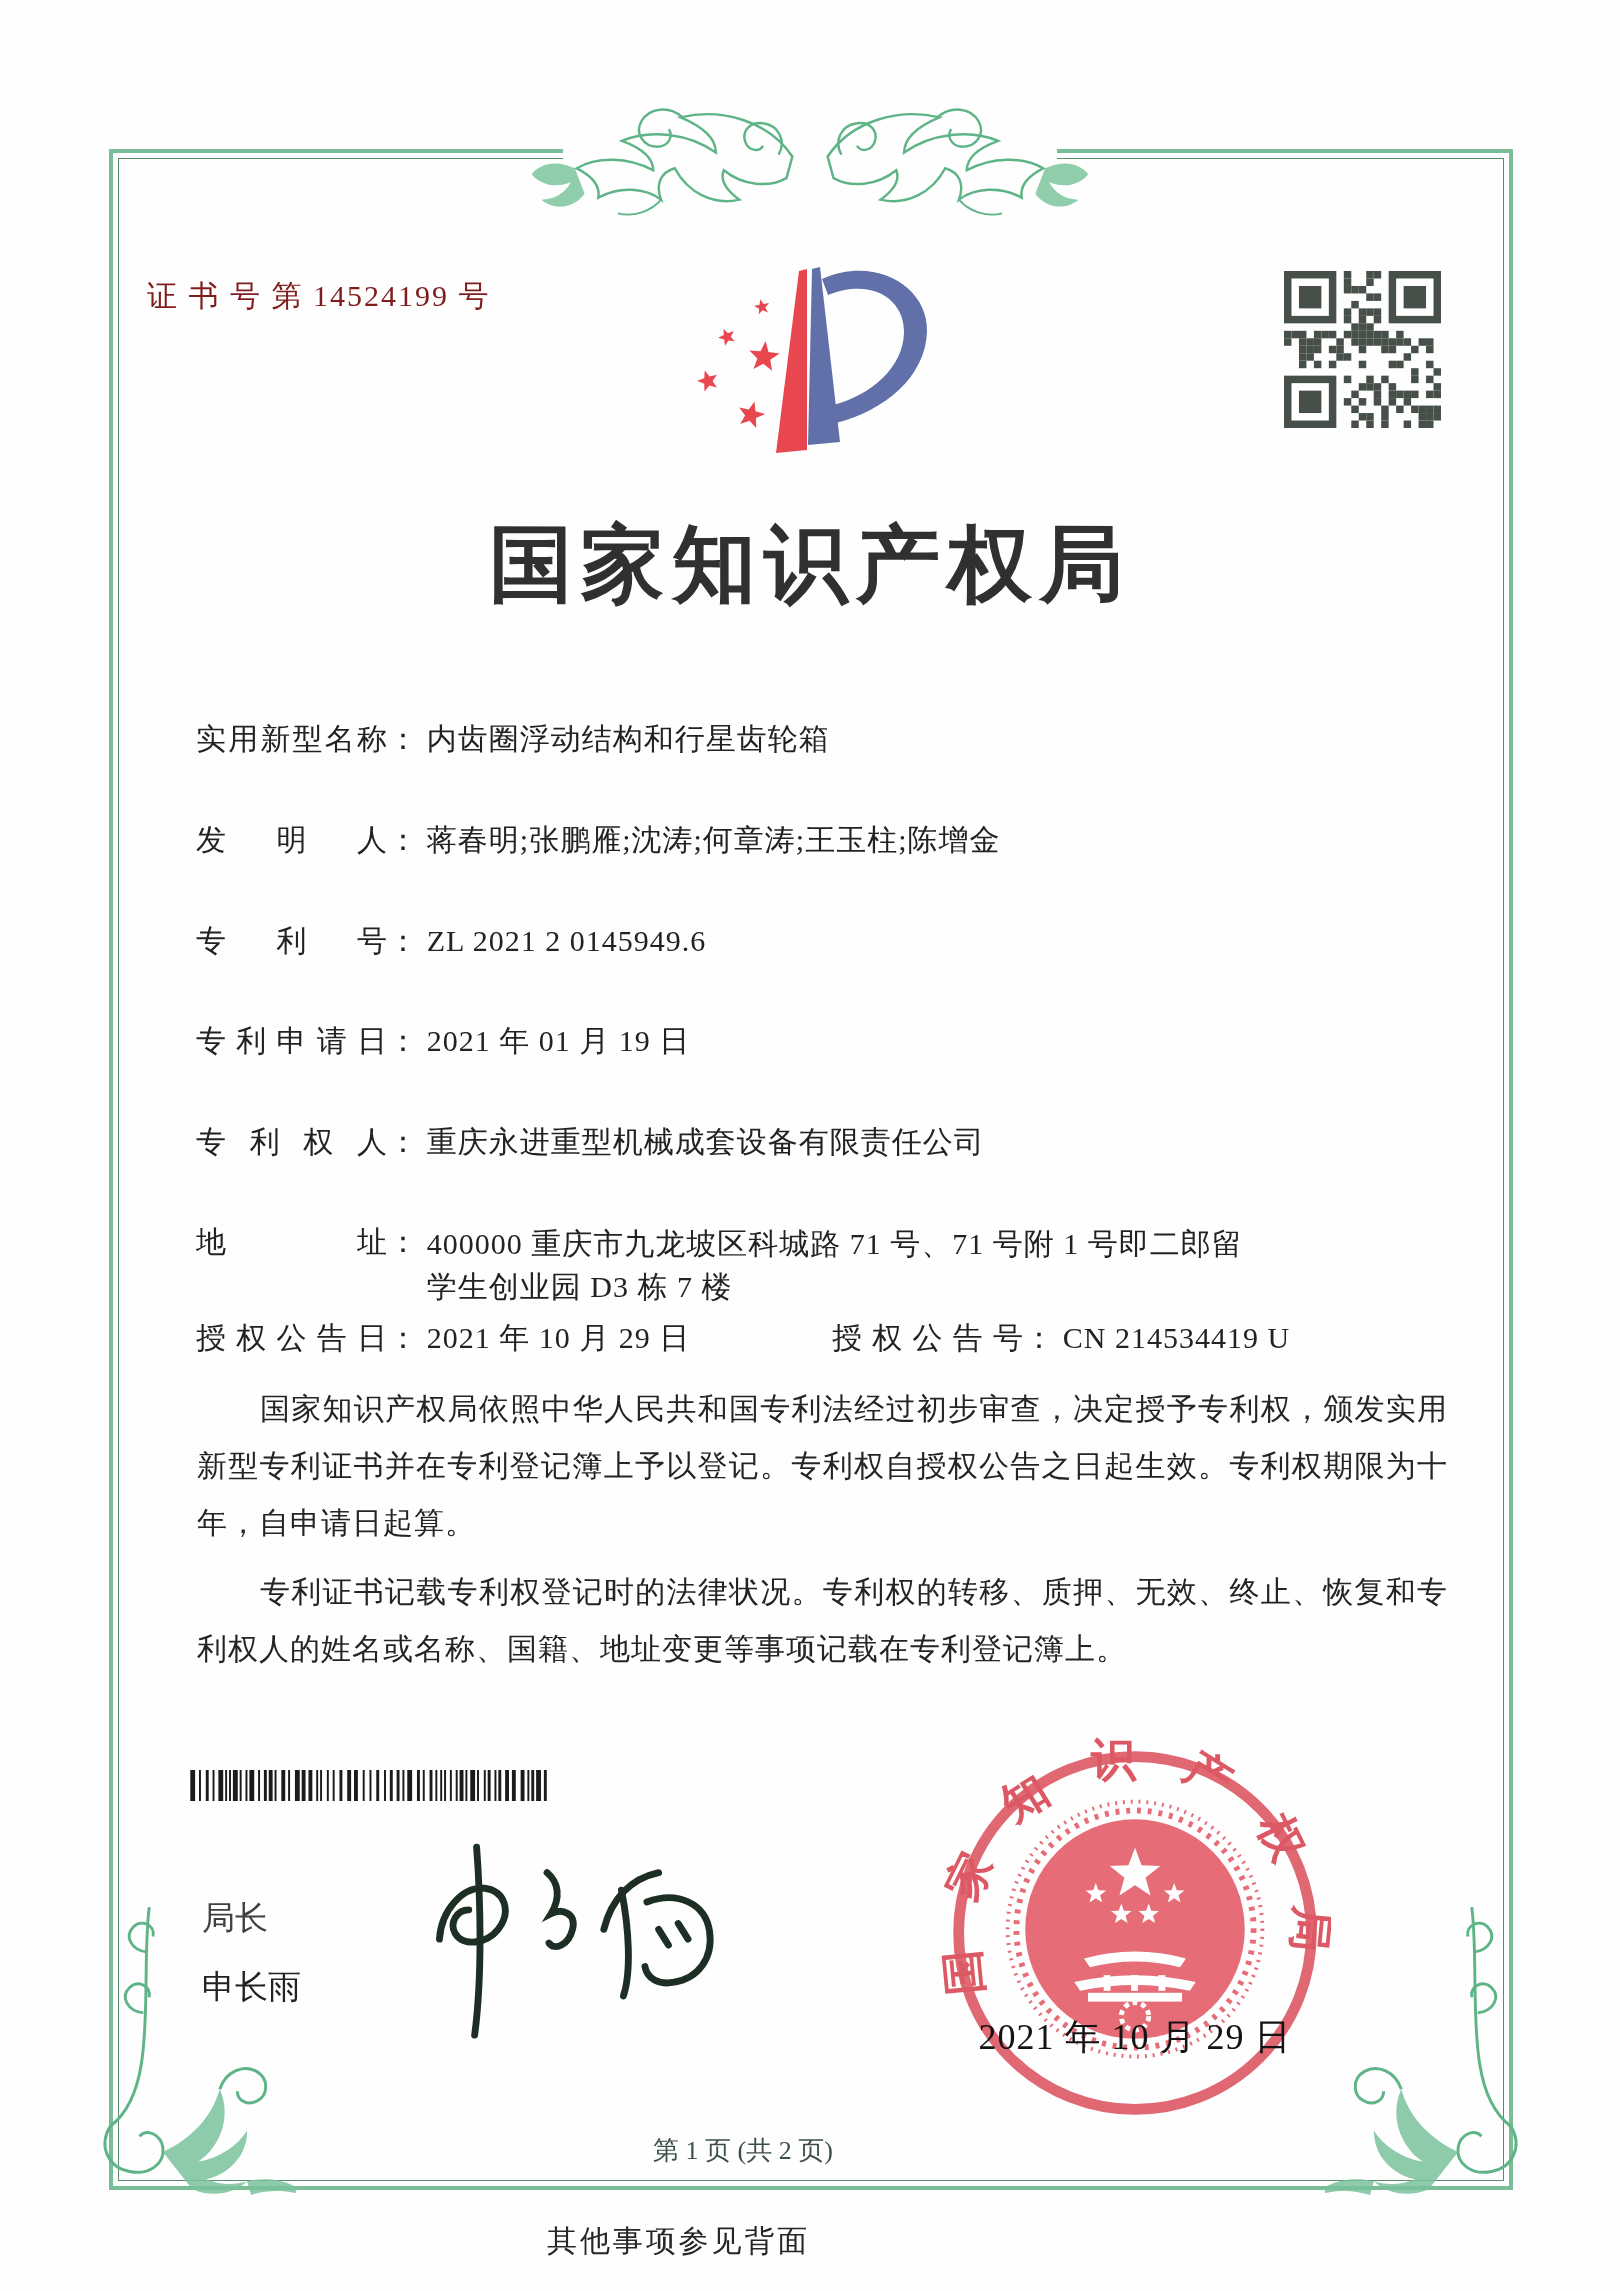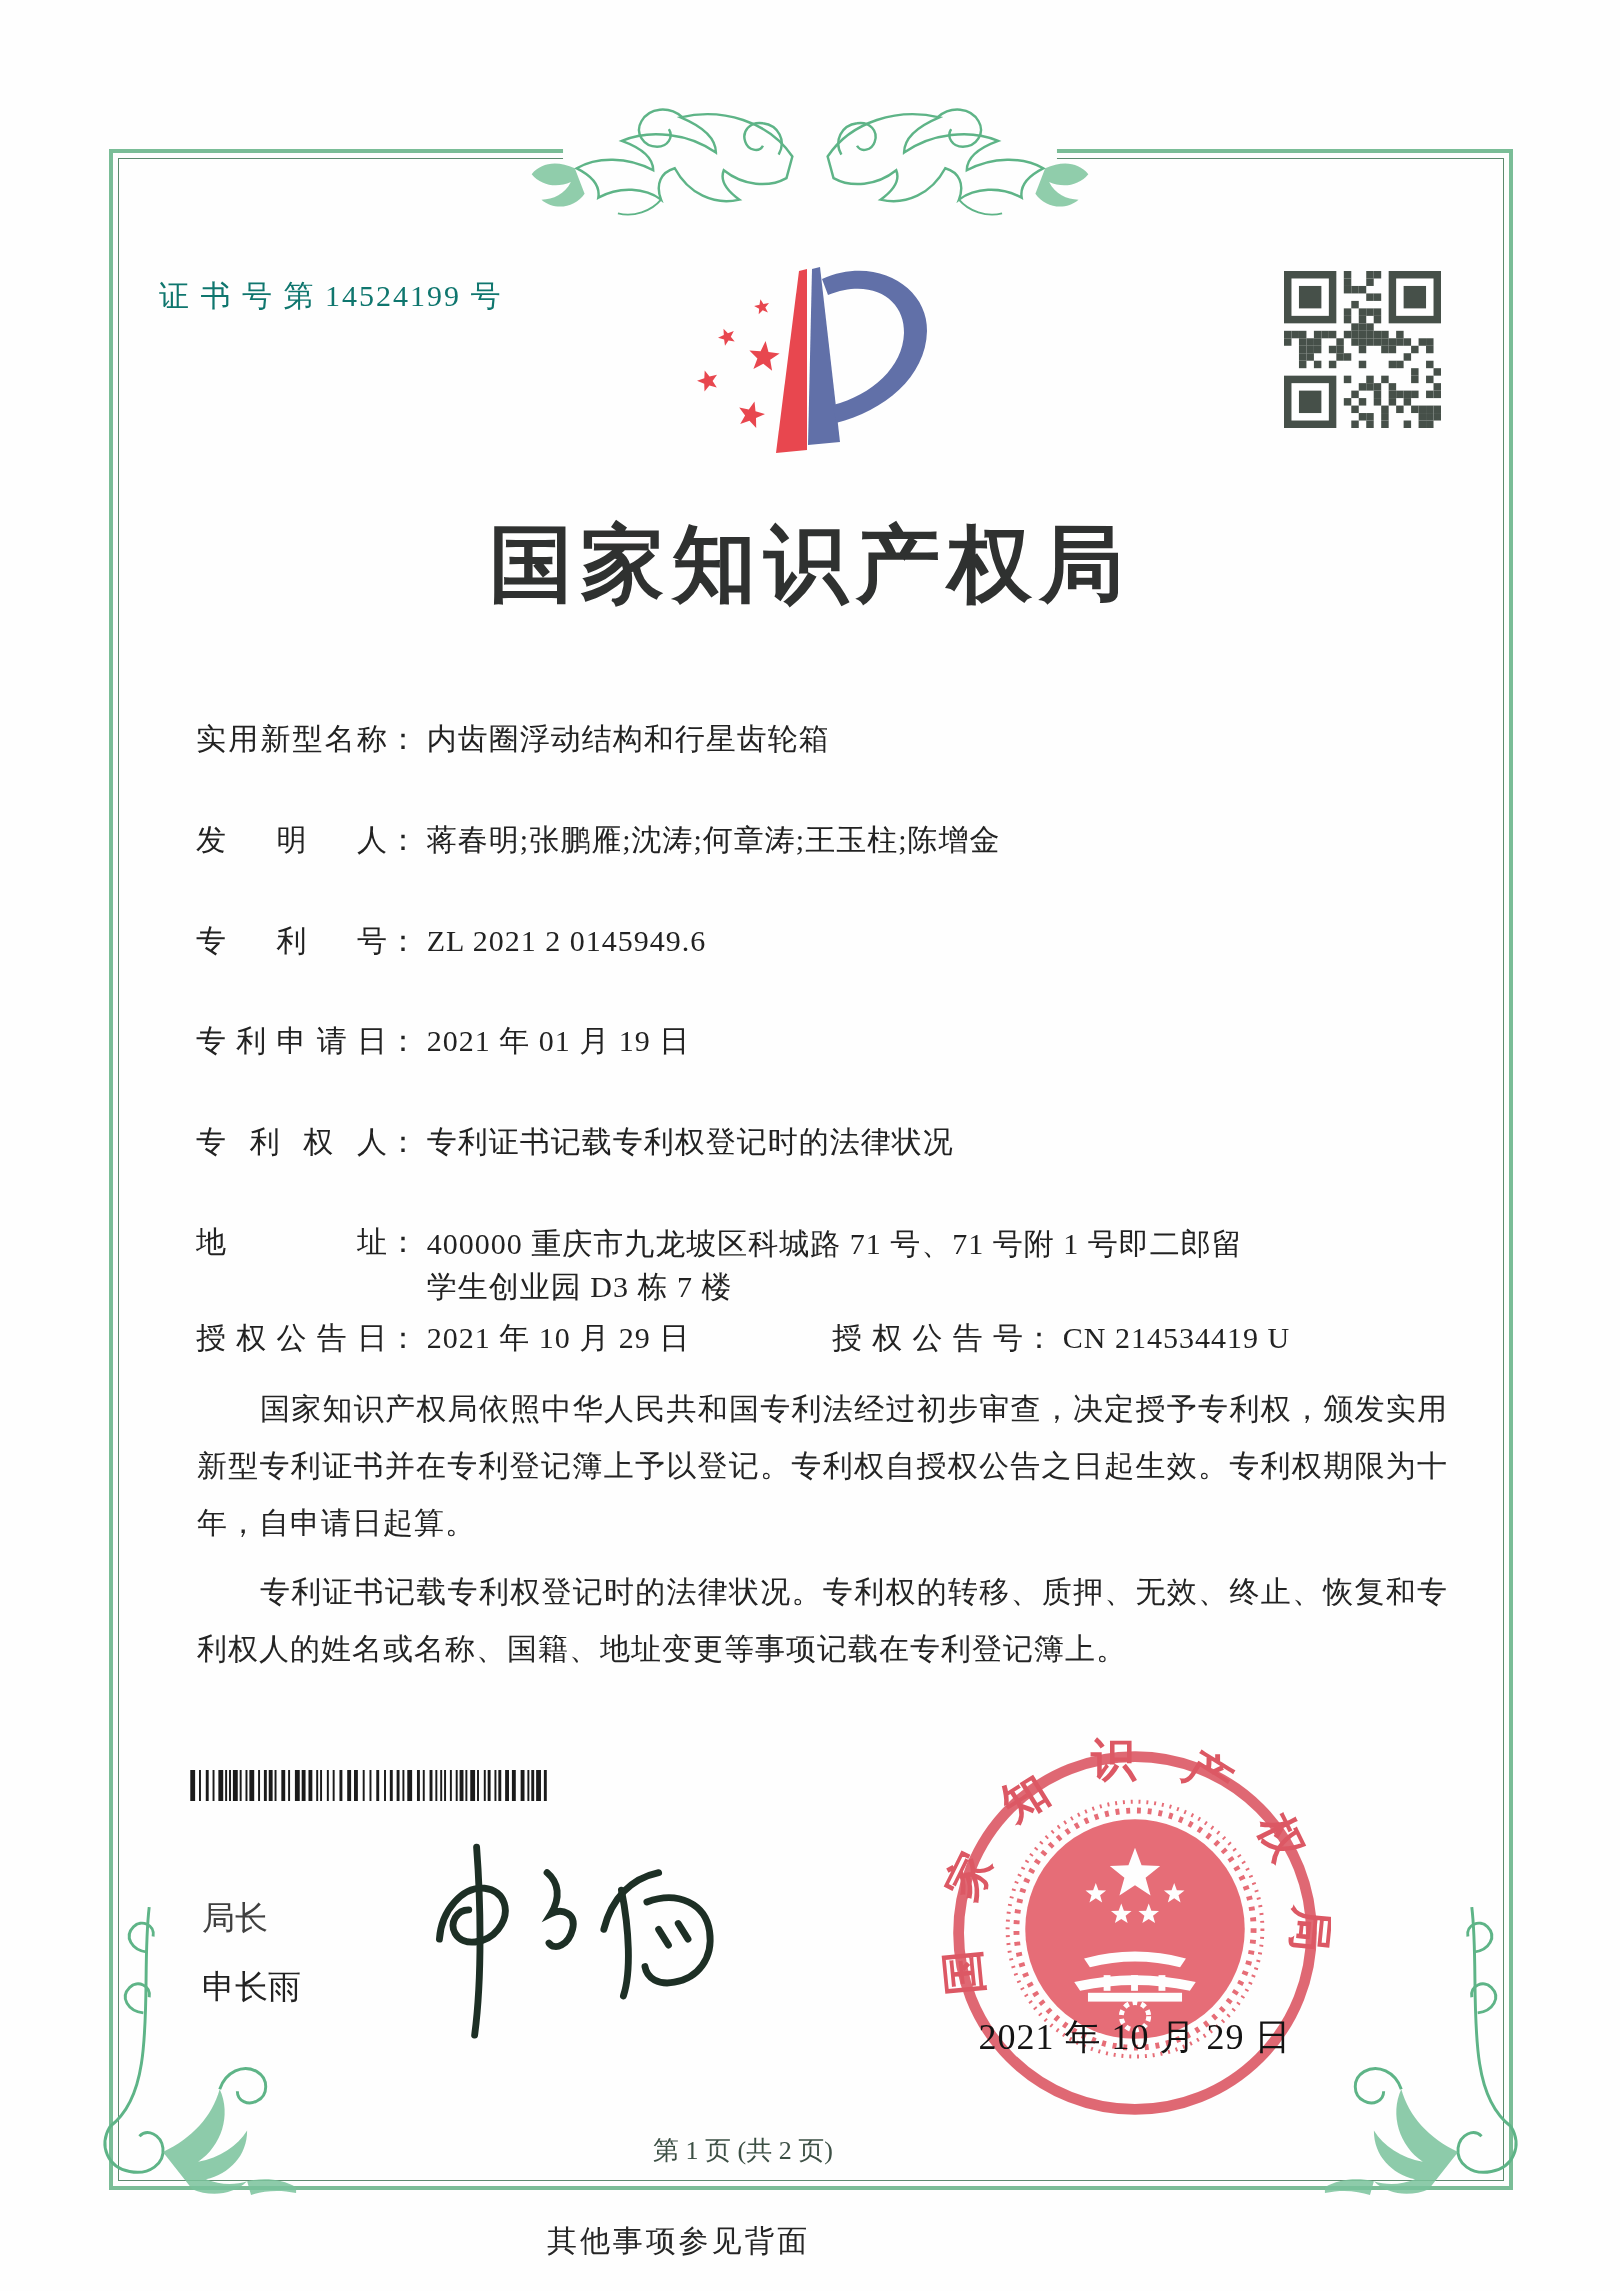--- a/index.html
+++ b/index.html
@@ -5,21 +5,21 @@
   html,body{margin:0;padding:0;background:#e9e9e9;}
   .page{position:relative;width:1620px;height:2292px;margin:0 auto;background:#fefefe;overflow:hidden;
         color:#262626;font-family:"Liberation Serif","DejaVu Serif",serif;}
   .frame-outer{position:absolute;left:109px;top:149px;width:1404px;height:2041px;
                border:4.9px solid #7abd97;box-sizing:border-box;}
   .frame-inner{position:absolute;left:118px;top:158px;width:1386px;height:2023px;
                border:1px solid #5c8a6e;box-sizing:border-box;}
   .flourish-top{position:absolute;left:506px;top:84px;}
   .corner-bl{position:absolute;left:65px;top:1907px;}
   .corner-br{position:absolute;left:1321px;top:1907px;transform:scaleX(-1);}
-  .cert-no{position:absolute;left:159px;top:276px;font-size:30px;letter-spacing:2px;color:#0f766e;}
+  .cert-no{position:absolute;left:147px;top:276px;font-size:30px;letter-spacing:2px;color:#7f1d1d;}
   .logo{position:absolute;left:676px;top:235px;}
   .qr{position:absolute;left:1284px;top:271px;}
   .title{position:absolute;left:0;right:0;top:508px;margin:0;text-align:center;
          font-size:84px;font-weight:700;letter-spacing:7.8px;color:#2f3130;}
   .row{position:absolute;left:196px;font-size:30px;white-space:nowrap;color:#222;letter-spacing:1px;}
   .flabel{display:inline-block;width:192px;text-align:justify;text-align-last:justify;}
   .colon{margin-right:7.8px;}
   .addr{display:inline-block;white-space:normal;width:1049px;line-height:43px;vertical-align:top;}
   .paras{position:absolute;left:189px;top:1380px;width:1251px;font-size:30px;line-height:57px;
          text-align:justify;color:#242424;letter-spacing:1px;margin-left:8px;}
@@ -235,21 +235,21 @@
   <div class="row" style="top:820px">
     <span class="flabel">发明人</span><span class="colon">：</span><span>蒋春明;张鹏雁;沈涛;何章涛;王玉柱;陈增金</span>
   </div>
   <div class="row" style="top:921px">
     <span class="flabel">专利号</span><span class="colon">：</span><span>ZL 2021 2 0145949.6</span>
   </div>
   <div class="row" style="top:1021px">
     <span class="flabel">专利申请日</span><span class="colon">：</span><span>2021 年 01 月 19 日</span>
   </div>
   <div class="row" style="top:1122px">
-    <span class="flabel">专利权人</span><span class="colon">：</span><span>专利证书记载专利权登记时的法律状况</span>
+    <span class="flabel">专利权人</span><span class="colon">：</span><span>重庆永进重型机械成套设备有限责任公司</span>
   </div>
   <div class="row" style="top:1222px">
     <span class="flabel">地址</span><span class="colon">：</span><span class="addr"><span>400000 重庆市九龙坡区科城路 71 号、71 号附 1 号即二郎留</span><br><span>学生创业园 D3 栋 7 楼</span></span>
   </div>
   <div class="row" style="top:1318px">
     <span class="flabel">授权公告日</span><span class="colon">：</span><span>2021 年 10 月 29 日</span>
   </div>
   <div class="row" style="left:832px;top:1318px">
     <span class="flabel">授权公告号</span><span class="colon">：</span><span>CN 214534419 U</span>
   </div>

